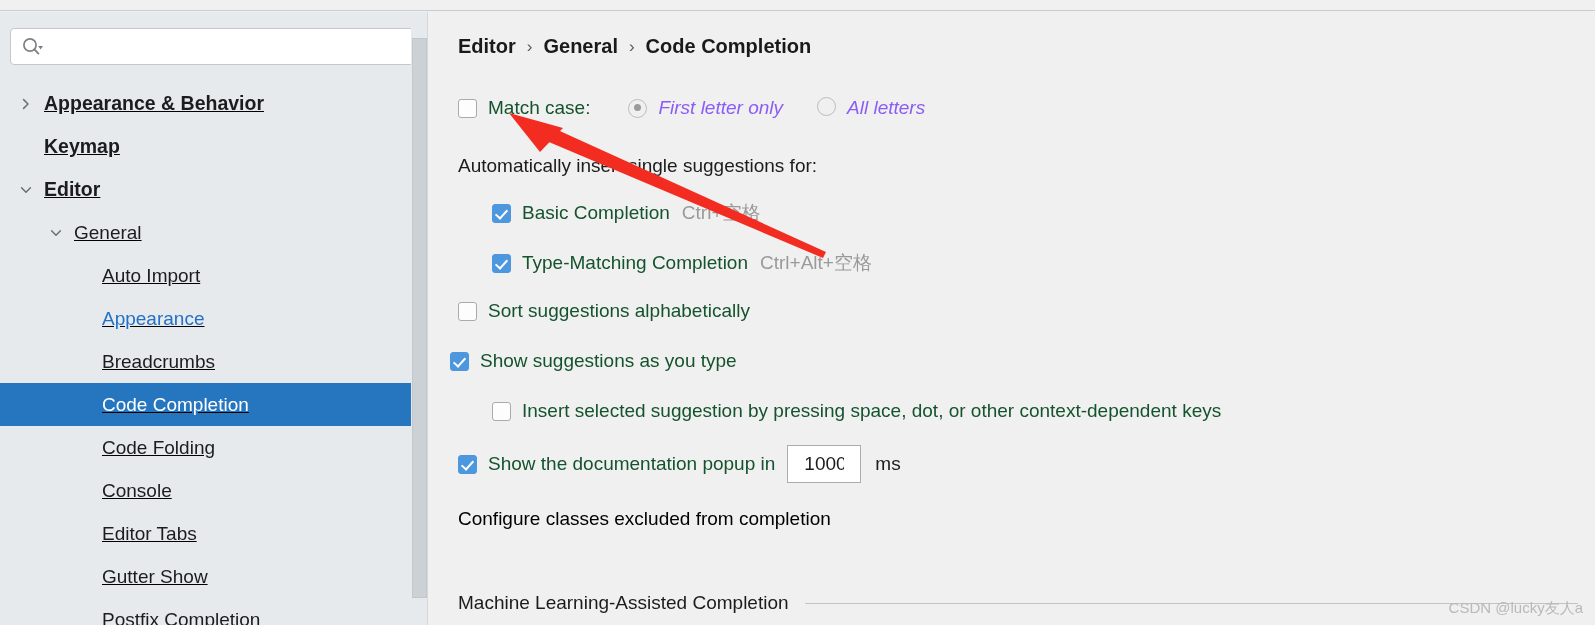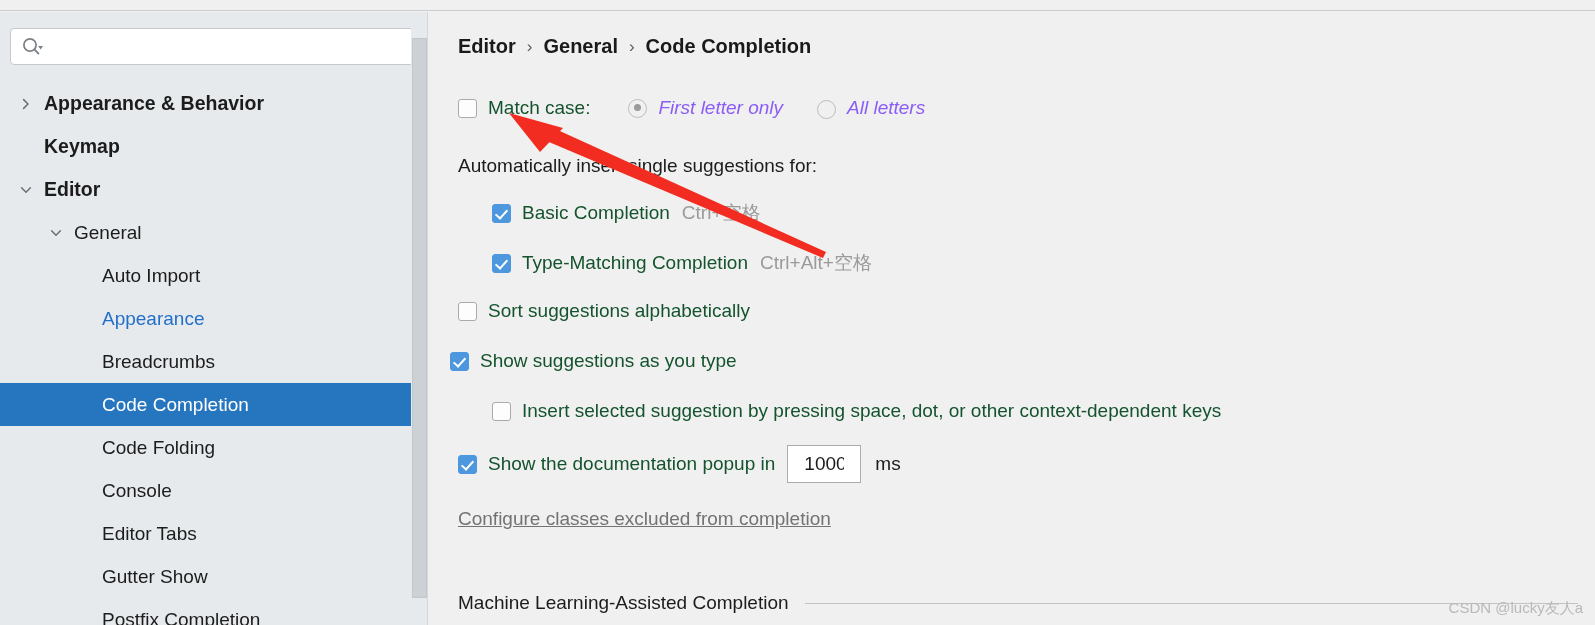--- a/index.html
+++ b/index.html
@@ -67,20 +67,21 @@
     width: 350px;
     margin-left: 6px;
     padding: 0;
   }
 
   .tree {
     position: absolute;
     left: 0; top: 70px;
     width: 428px;
     height: 543px;
+    text-decoration: underline;
   }
 
   .tree-row {
     position: relative;
     height: 43px;
     display: flex;
     align-items: center;
     box-sizing: border-box;
     white-space: nowrap;
   }
@@ -242,24 +243,23 @@
   .unit-text {
     font-size: 19px;
     color: #1c1c1c;
     margin-left: 14px;
   }
 
   .cfg-link {
     position: absolute;
     left: 30px; top: 496px;
     font-size: 19px;
-    color: #737373;
+    color: #000000;
     cursor: pointer;
     white-space: nowrap;
-    text-decoration: underline;
   }
 
   .section-head {
     position: absolute;
     left: 30px; top: 580px;
     display: flex;
     align-items: center;
     width: 1120px;
   }
   .section-title {
@@ -383,21 +383,21 @@
       <span>Code Completion</span>
     </div>
 
     <div class="opt-row" style="left:30px; top:85px;">
       <span class="cb"></span>
       <span class="opt-text">Match case:</span>
       <span style="display:inline-flex; align-items:center; margin-left:38px;">
         <span class="rb selected"></span>
         <span class="opt-text disabled-text">First letter only</span>
       </span>
-      <span style="display:inline-flex; align-items:flex-end; margin-left:34px;">
+      <span style="display:inline-flex; align-items:flex-start; margin-left:34px;">
         <span class="rb"></span>
         <span class="opt-text disabled-text">All letters</span>
       </span>
     </div>
 
     <div class="plain-text" style="left:30px; top:143px;">Automatically insert single suggestions for:</div>
 
     <div class="opt-row" style="left:64px; top:188px;">
       <span class="cb checked"></span>
       <span class="opt-text">Basic Completion</span>

